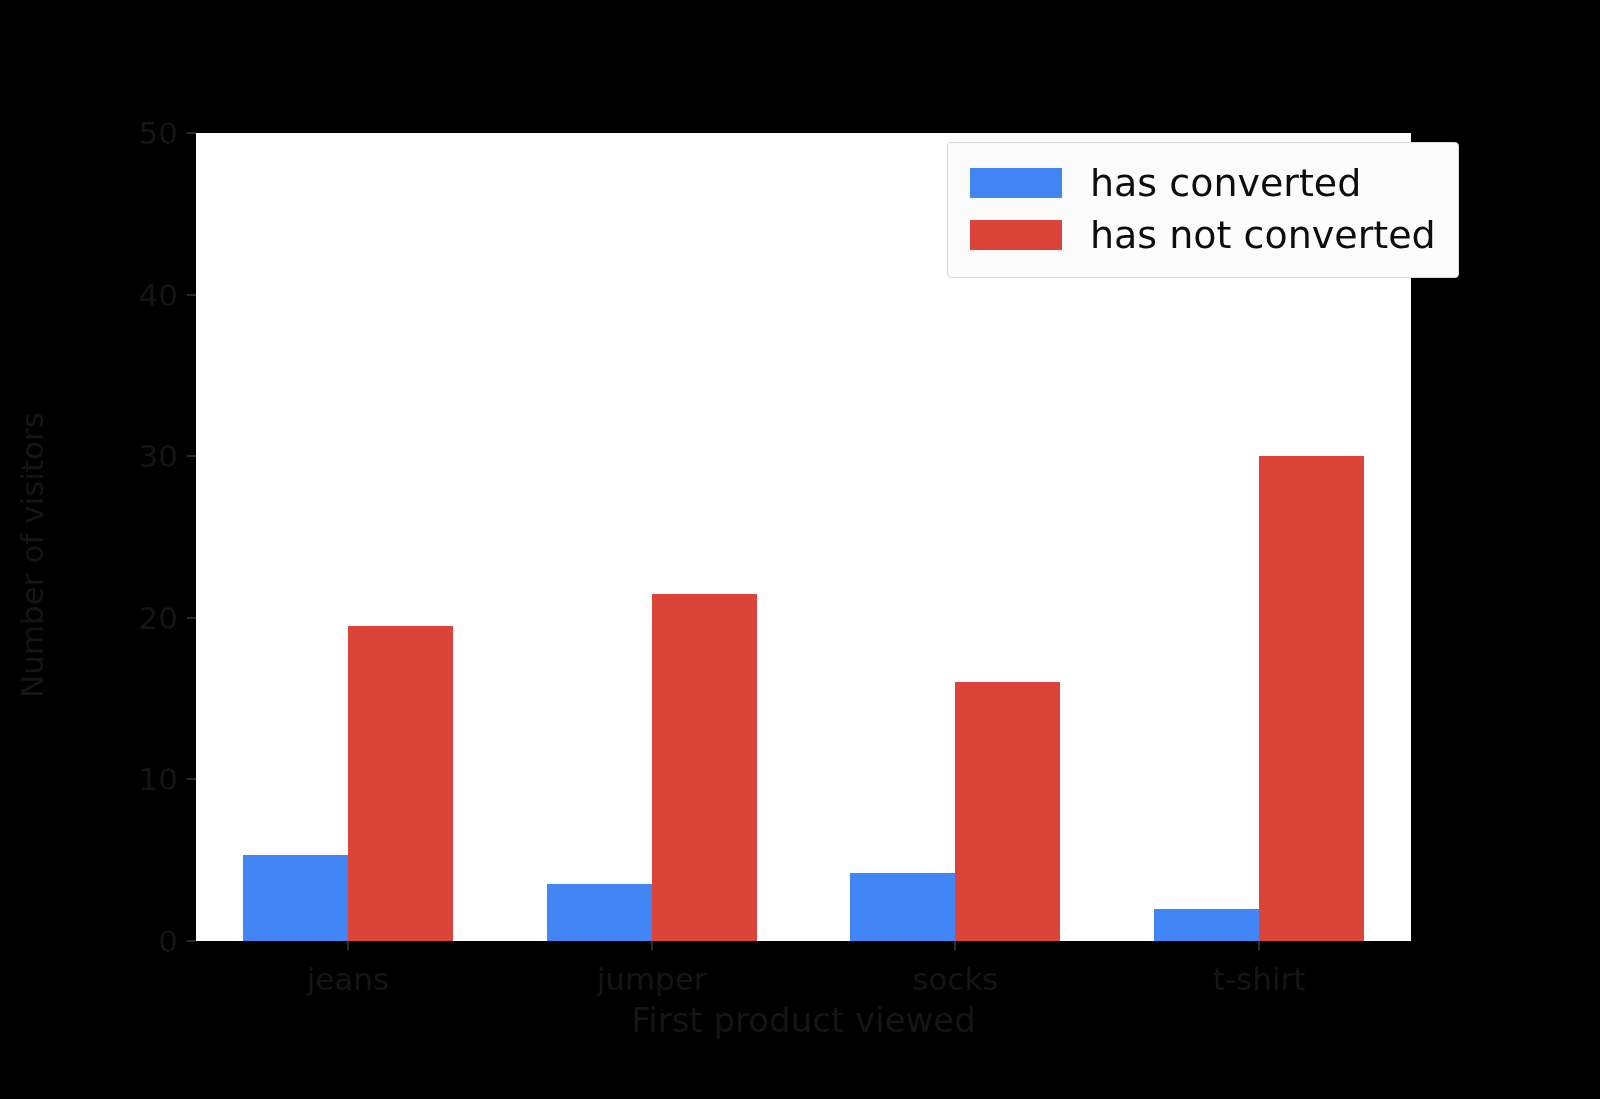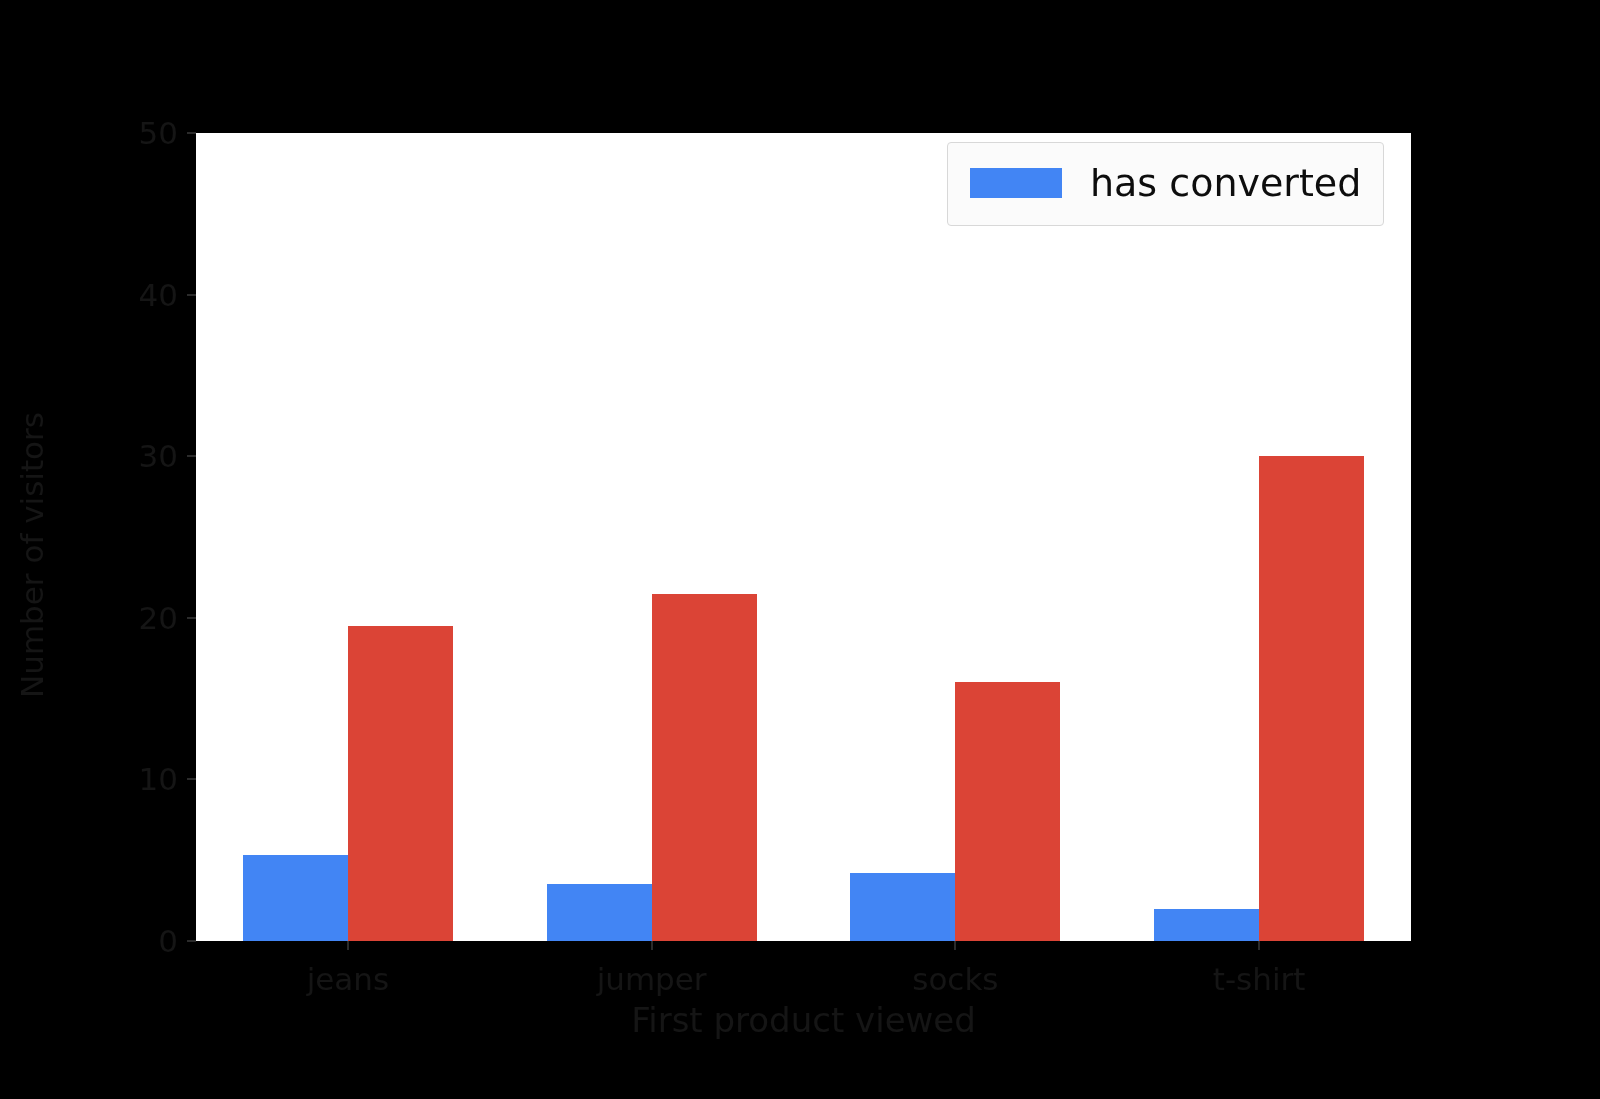--- a/index.html
+++ b/index.html
@@ -244,15 +244,19 @@
         <div class="xtick-label">t-shirt</div>
       </div>
     </div>
   <div id="x-axis-title">First product viewed</div>
 
   <div id="legend">
       <div class="legend-row">
         <span class="legend-swatch series-0" style="background: rgb(66, 133, 244);"></span>
         <span class="legend-label">has converted</span>
       </div>
+      <div class="legend-row">
+        <span class="legend-swatch series-1" style="background: rgb(219, 68, 54);"></span>
+        <span class="legend-label">has not converted</span>
+      </div>
     </div>
 
 </div>
 
 </body></html>

